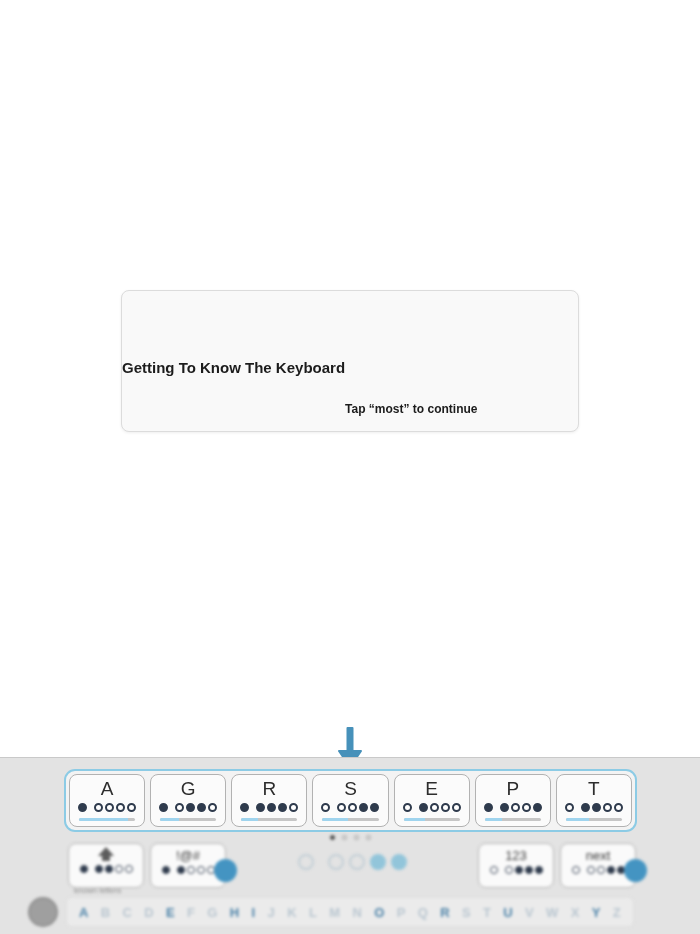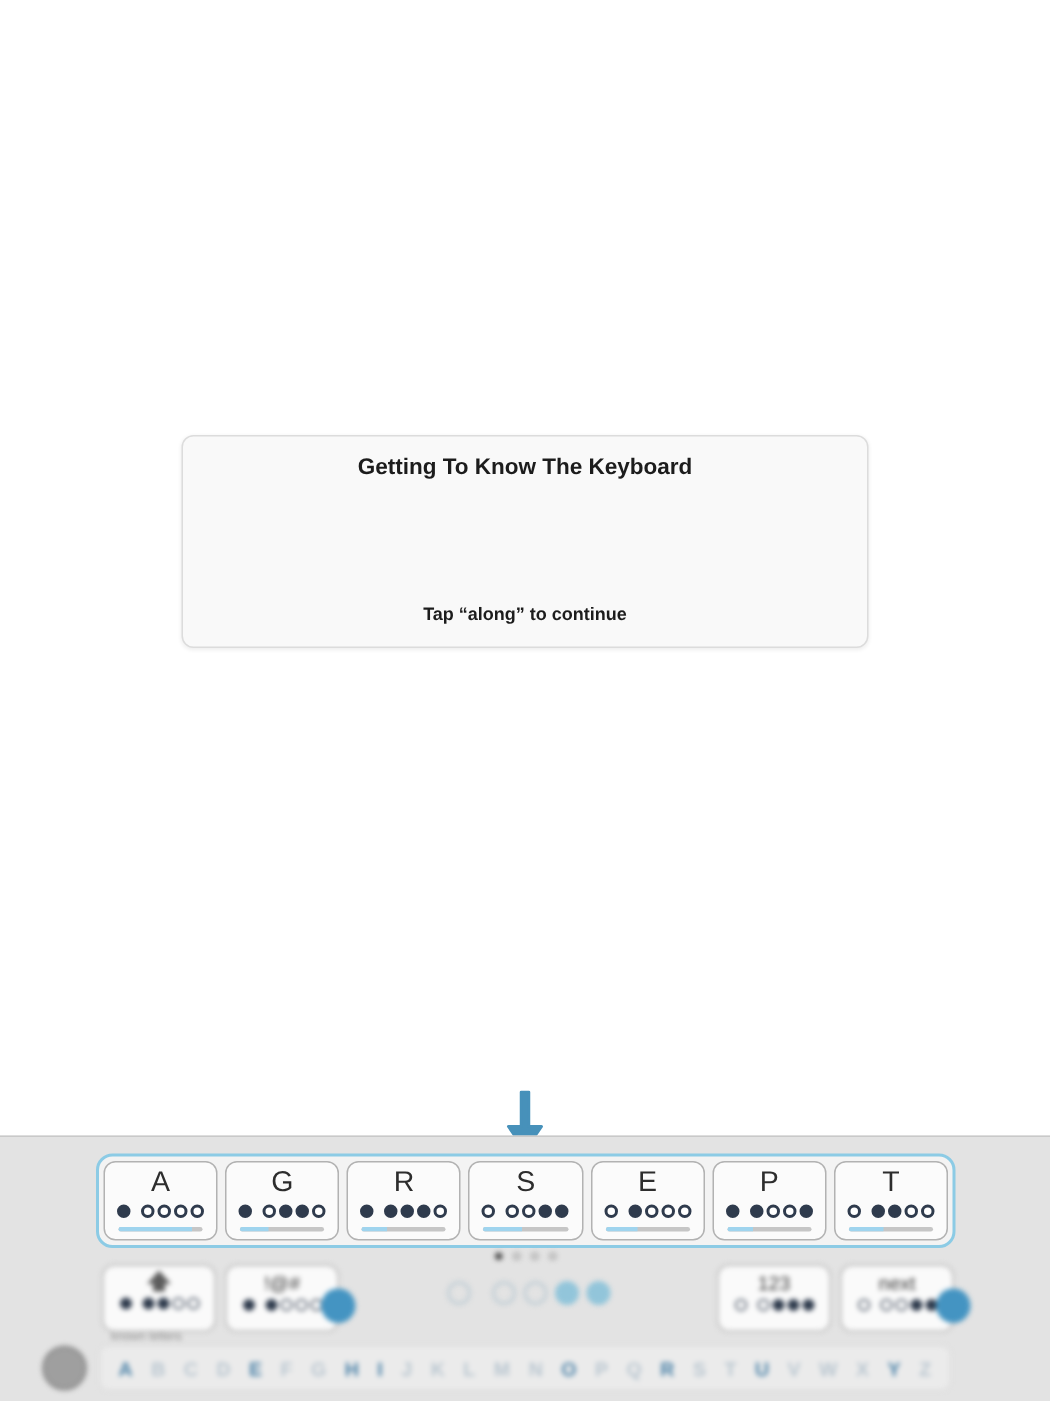--- a/index.html
+++ b/index.html
@@ -3,21 +3,21 @@
 <meta charset="utf-8">
 <style>
   html,body{margin:0;padding:0;background:#ffffff;}
   .screen{position:relative;width:700px;height:934px;background:#ffffff;overflow:hidden;
           font-family:"Liberation Sans",sans-serif;}
 
   
   .dialog{position:absolute;left:121px;top:290px;width:458px;height:142px;box-sizing:border-box;
           background:#f9f9f9;border:1px solid #dcdcdc;border-radius:8px;
           box-shadow:0 1px 3px rgba(0,0,0,0.07);
-          display:flex;flex-direction:column;align-items:center;text-align:right;}
+          display:flex;flex-direction:row;align-items:center;text-align:right;}
   .dialog-title{margin-top:12px;font-size:15px;font-weight:bold;color:#1c1c1c;}
   .dialog-body{margin-top:26px;font-size:13.5px;color:#2a2a2a;}
   .dialog-footer{margin-top:auto;margin-bottom:15px;font-size:12px;font-weight:bold;color:#1c1c1c;}
 
   
   .arrow{position:absolute;left:332px;top:727px;width:36px;height:44px;}
 
   
   .keyboard{position:absolute;left:0;top:757px;width:700px;height:177px;
             background:#e3e3e3;border-top:1px solid #c9c9c9;box-sizing:border-box;}
@@ -73,21 +73,21 @@
   .round-btn{position:absolute;left:28px;top:139px;width:30px;height:30px;border-radius:50%;
              background:#9f9f9f;border:2px solid #919191;box-sizing:border-box;}
 </style>
 </head>
 <body>
 
 <div class="screen">
 
   <div class="dialog">
     <div class="dialog-title">Getting To Know The Keyboard</div>
-    <div class="dialog-footer">Tap “along” to continue</div>
+    <div class="dialog-footer">Tap “most” to continue</div>
   </div>
 
   <svg class="arrow" viewBox="0 0 36 44">
     <path d="M15.5 1 h5 v23 h8.5 L18 40 L7 24 h8.5 Z" fill="#4791ba" stroke="#4791ba" stroke-width="2" stroke-linejoin="round"></path>
   </svg>
 
   <div class="keyboard">
 
     <div class="row1" id="row1">
         <div class="key">

